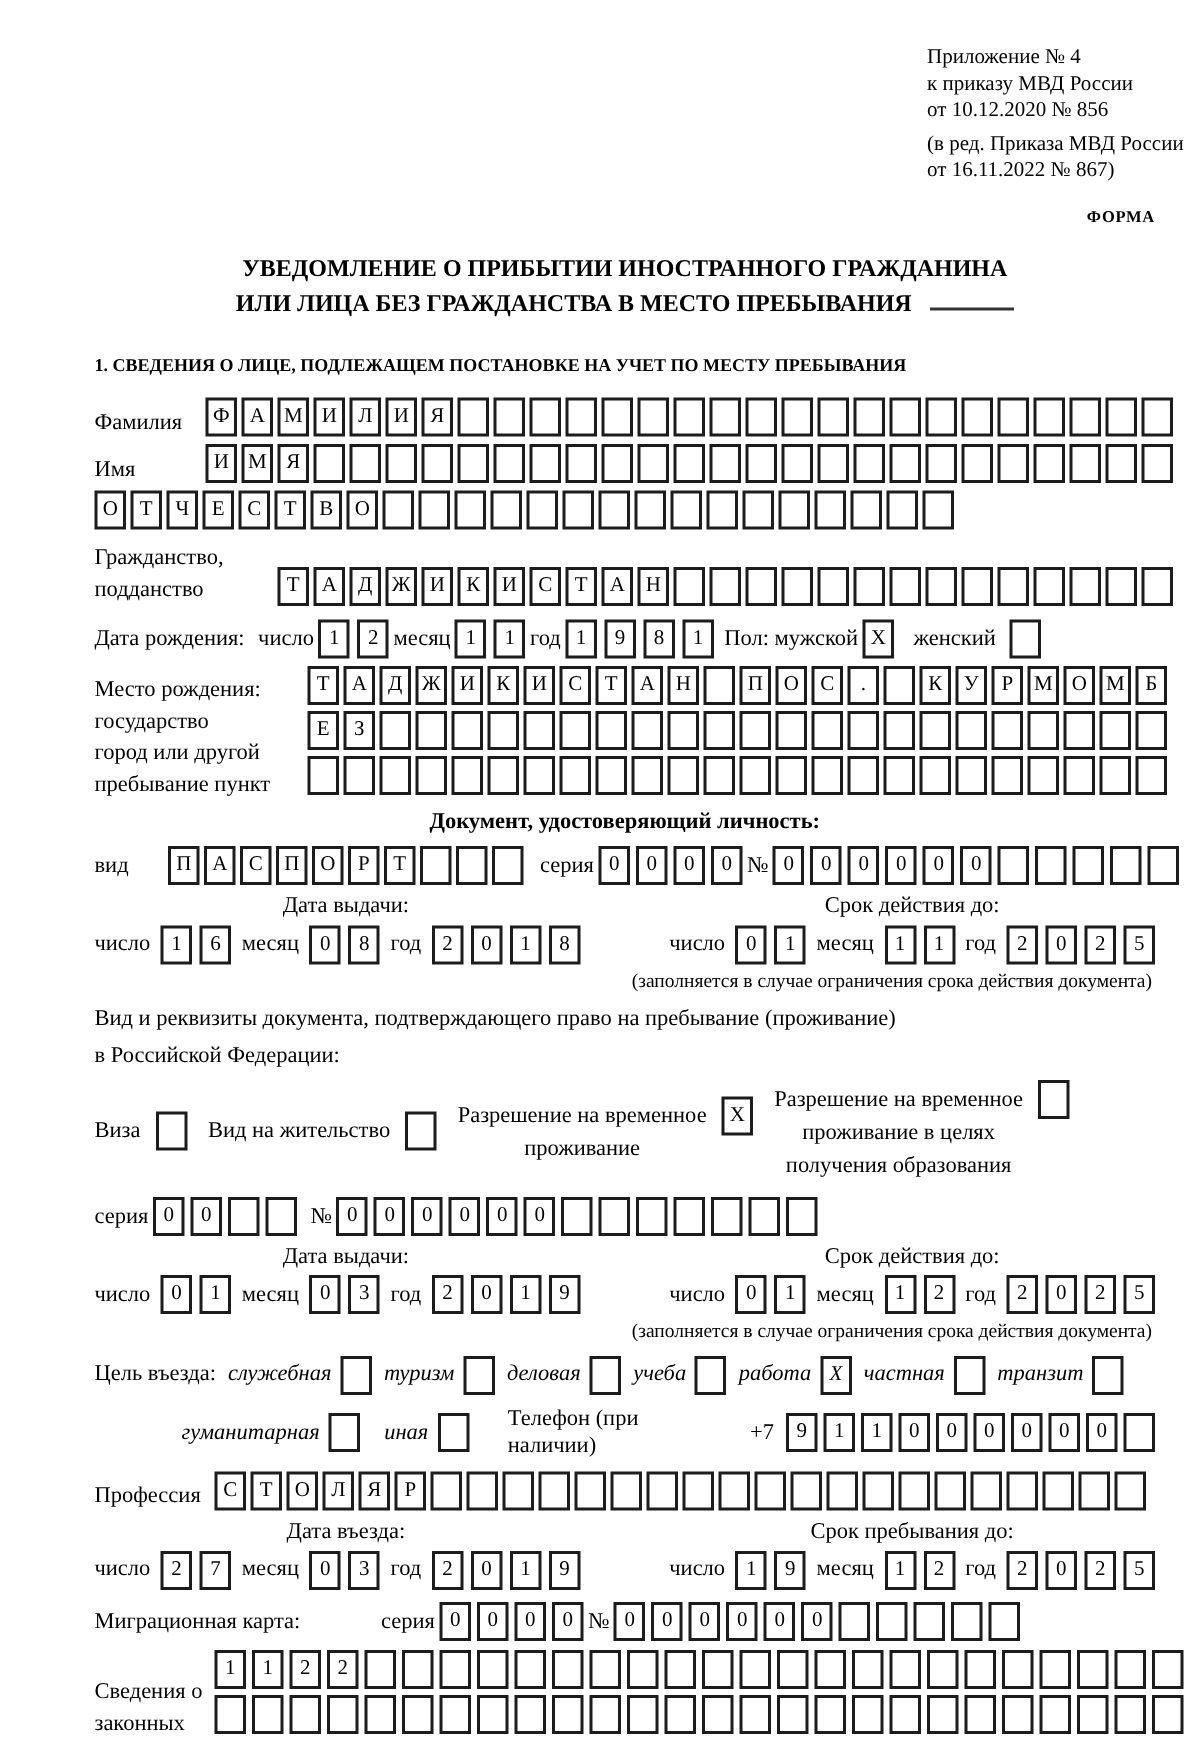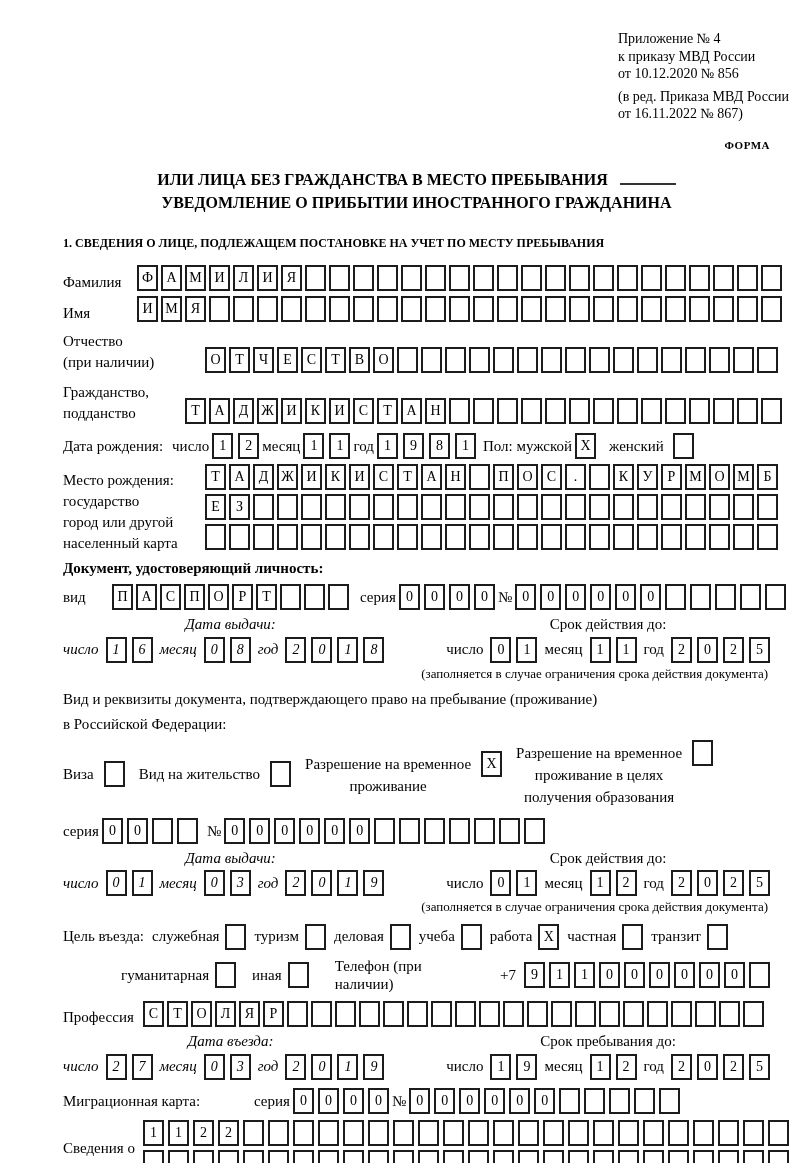--- a/index.html
+++ b/index.html
@@ -37,56 +37,56 @@
   .w122 { width: 122px; }
   .w142 { width: 142px; }
   .w80  { width: 80px; }
   .w150 { width: 152px; }
   .stack > .boxes { margin-bottom: 4px; }
   .mlabel div { line-height: 21px; }
 
   .inlrow { display: flex; align-items: center; gap: 3px; margin-bottom: 5px; flex-wrap: nowrap; }
   .inlrow .lbl { flex: none; padding-top: 1px; }
 
-  .dochead { font-weight: bold; margin: 4px 0 6px 0; }
+  .dochead { text-align: center; font-weight: bold; margin: 4px 0 6px 0; }
 
   .datecols { display: flex; margin-top: 2px; }
-  .dcol1 { width: 352px; font-style: italic; }
+  .dcol1 { width: 352px; }
   .dcol2 { margin-left: 48px; }
   .dhead { text-align: center; margin-bottom: 3px; }
   .dline { display: flex; align-items: center; gap: 7px; }
   .fnote { font-size: 13px; text-align: right; margin: 3px 2px 8px 0; }
 
   .cbrow { display: flex; align-items: center; gap: 14px; margin: 6px 0 10px 0; }
   .cbitem { display: flex; align-items: flex-start; gap: 10px; }
   .cbitem > .lbl { padding-top: 4px; }
   .cbml { text-align: center; line-height: 22px; padding-top: 2px; }
 
   .purp { display: flex; align-items: center; gap: 8px; margin-bottom: 7px; }
-  .purp .pitem { display: flex; align-items: center; gap: 6px; }
+  .purp .pitem { display: flex; align-items: center; gap: 6px; font-style: italic; }
   .indent58 { margin-left: 58px; }
 </style>
 </head>
 <body>
 
 <div class="page">
 
   <div class="annex">
     <div>Приложение № 4</div>
     <div>к приказу МВД России</div>
     <div>от 10.12.2020 № 856</div>
     <div class="gap">(в ред. Приказа МВД России</div>
     <div>от 16.11.2022 № 867)</div>
   </div>
 
   <div class="forma">ФОРМА</div>
 
   <div class="title">
+    <div>УВЕДОМЛЕНИЕ О ПРИБЫТИИ ИНОСТРАННОГО ГРАЖДАНИНА</div>
     <div><span>ИЛИ ЛИЦА БЕЗ ГРАЖДАНСТВА В МЕСТО ПРЕБЫВАНИЯ</span><span class="blank"></span></div>
-    <div>УВЕДОМЛЕНИЕ О ПРИБЫТИИ ИНОСТРАННОГО ГРАЖДАНИНА</div>
   </div>
 
   <div class="sect">1. СВЕДЕНИЯ О ЛИЦЕ, ПОДЛЕЖАЩЕМ ПОСТАНОВКЕ НА УЧЕТ ПО МЕСТУ ПРЕБЫВАНИЯ</div>
 
   <div class="frow">
     <div class="flabel w74">Фамилия</div>
     <div class="boxes">
         <span class="cell">Ф</span>
         <span class="cell">А</span>
         <span class="cell">М</span>
@@ -144,24 +144,20 @@
         <span class="cell"></span>
         <span class="cell"></span>
         <span class="cell"></span>
         <span class="cell"></span>
         <span class="cell"></span>
         <span class="cell"></span>
       </div>
   </div>
 
   <div class="frow">
-    <div class="flabel w142 mlabel">
-      <div>Отчество</div>
-      <div>(при наличии)</div>
-    </div>
     <div class="boxes">
         <span class="cell">О</span>
         <span class="cell">Т</span>
         <span class="cell">Ч</span>
         <span class="cell">Е</span>
         <span class="cell">С</span>
         <span class="cell">Т</span>
         <span class="cell">В</span>
         <span class="cell">О</span>
         <span class="cell"></span>
@@ -244,21 +240,21 @@
     <span class="boxes" style="margin-left:6px">
         <span class="cell"></span>
       </span>
   </div>
 
   <div class="frow">
     <div class="flabel w142 mlabel">
       <div>Место рождения:</div>
       <div>государство</div>
       <div>город или другой</div>
-      <div>населенный карта</div>
+      <div>пребывание пункт</div>
     </div>
     <div class="stack">
       <div class="boxes">
           <span class="cell">Т</span>
           <span class="cell">А</span>
           <span class="cell">Д</span>
           <span class="cell">Ж</span>
           <span class="cell">И</span>
           <span class="cell">К</span>
           <span class="cell">И</span>

